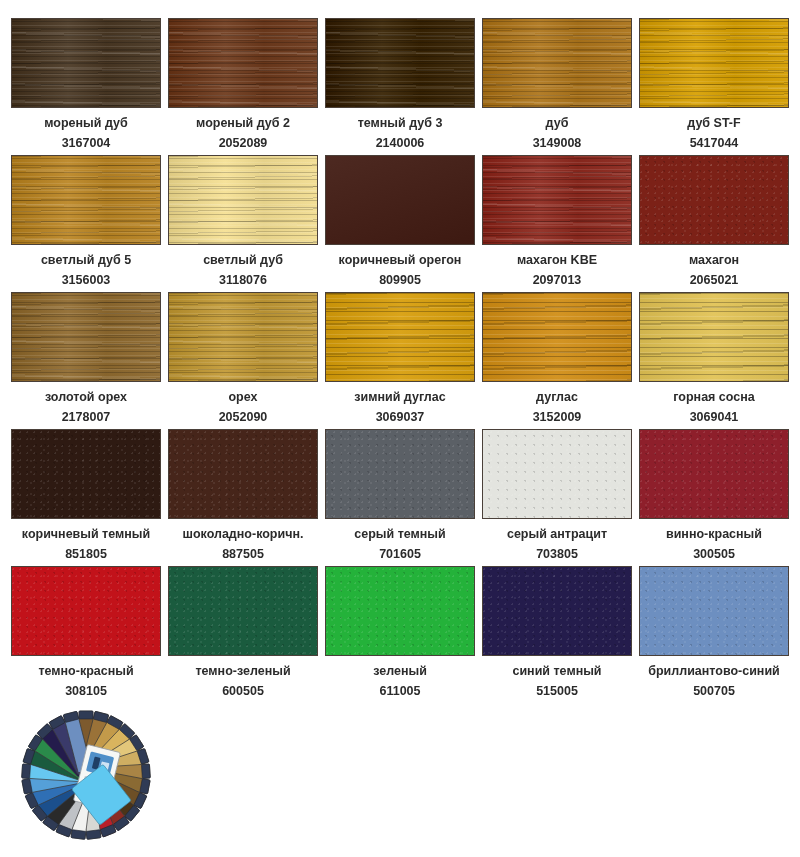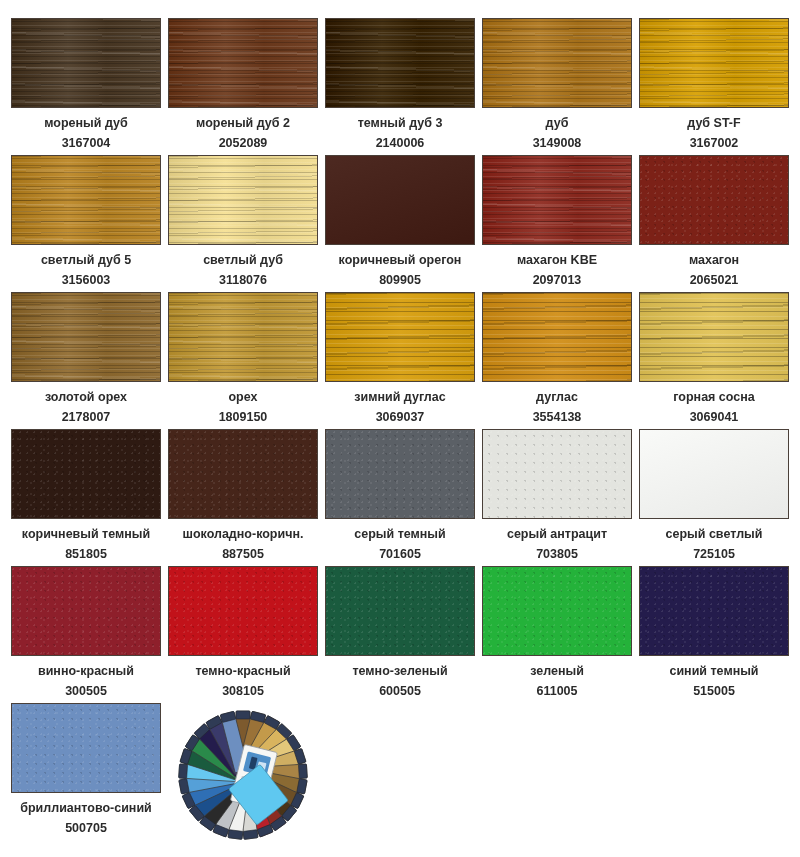--- a/index.html
+++ b/index.html
@@ -89,21 +89,21 @@
       <div class="swatch-code">2140006</div>
     </div>
     <div class="swatch-cell">
       <div class="swatch" style="background-image:repeating-linear-gradient(180deg,rgba(169,116,31,0) 0px,rgba(169,116,31,0) 2px,rgba(0,0,0,0.20) 2px, rgba(0,0,0,0.20) 3px,rgba(169,116,31,0) 3px,rgba(169,116,31,0) 6px,rgba(255,255,255,0.10) 6px, rgba(255,255,255,0.10) 7px),repeating-linear-gradient(179deg,rgba(0,0,0,0.16) 0px, rgba(0,0,0,0.16) 1px,rgba(0,0,0,0) 1px, rgba(0,0,0,0) 11px),repeating-linear-gradient(181.5deg,rgba(255,255,255,0.09) 0px, rgba(255,255,255,0.09) 2px,rgba(0,0,0,0) 2px, rgba(0,0,0,0) 17px),linear-gradient(90deg,rgba(155,102,17,1) 0%,rgba(179,126,41,1) 38%,rgba(163,110,25,1) 64%,rgba(175,122,37,1) 100%),linear-gradient(#a9741f,#a9741f);background-size:auto,auto,auto,auto,auto;background-blend-mode:normal;"></div>
       <div class="swatch-name">дуб</div>
       <div class="swatch-code">3149008</div>
     </div>
     <div class="swatch-cell">
       <div class="swatch" style="background-image:repeating-linear-gradient(180deg,rgba(208,156,7,0) 0px,rgba(208,156,7,0) 2px,rgba(0,0,0,0.20) 2px, rgba(0,0,0,0.20) 3px,rgba(208,156,7,0) 3px,rgba(208,156,7,0) 6px,rgba(255,255,255,0.10) 6px, rgba(255,255,255,0.10) 7px),repeating-linear-gradient(179deg,rgba(0,0,0,0.16) 0px, rgba(0,0,0,0.16) 1px,rgba(0,0,0,0) 1px, rgba(0,0,0,0) 11px),repeating-linear-gradient(181.5deg,rgba(255,255,255,0.09) 0px, rgba(255,255,255,0.09) 2px,rgba(0,0,0,0) 2px, rgba(0,0,0,0) 17px),linear-gradient(90deg,rgba(194,142,0,1) 0%,rgba(218,166,17,1) 38%,rgba(202,150,1,1) 64%,rgba(214,162,13,1) 100%),linear-gradient(#d09c07,#d09c07);background-size:auto,auto,auto,auto,auto;background-blend-mode:normal;"></div>
       <div class="swatch-name">дуб ST-F</div>
-      <div class="swatch-code">3167002</div>
+      <div class="swatch-code">5417044</div>
     </div>
     <div class="swatch-cell">
       <div class="swatch" style="background-image:repeating-linear-gradient(180deg,rgba(181,131,39,0) 0px,rgba(181,131,39,0) 2px,rgba(0,0,0,0.20) 2px, rgba(0,0,0,0.20) 3px,rgba(181,131,39,0) 3px,rgba(181,131,39,0) 6px,rgba(255,255,255,0.10) 6px, rgba(255,255,255,0.10) 7px),repeating-linear-gradient(179deg,rgba(0,0,0,0.16) 0px, rgba(0,0,0,0.16) 1px,rgba(0,0,0,0) 1px, rgba(0,0,0,0) 11px),repeating-linear-gradient(181.5deg,rgba(255,255,255,0.09) 0px, rgba(255,255,255,0.09) 2px,rgba(0,0,0,0) 2px, rgba(0,0,0,0) 17px),linear-gradient(90deg,rgba(167,117,25,1) 0%,rgba(191,141,49,1) 38%,rgba(175,125,33,1) 64%,rgba(187,137,45,1) 100%),linear-gradient(#b58327,#b58327);background-size:auto,auto,auto,auto,auto;background-blend-mode:normal;"></div>
       <div class="swatch-name">светлый дуб 5</div>
       <div class="swatch-code">3156003</div>
     </div>
     <div class="swatch-cell">
       <div class="swatch" style="background-image:repeating-linear-gradient(180deg,rgba(236,216,144,0) 0px,rgba(236,216,144,0) 2px,rgba(0,0,0,0.20) 2px, rgba(0,0,0,0.20) 3px,rgba(236,216,144,0) 3px,rgba(236,216,144,0) 6px,rgba(255,255,255,0.10) 6px, rgba(255,255,255,0.10) 7px),repeating-linear-gradient(179deg,rgba(0,0,0,0.16) 0px, rgba(0,0,0,0.16) 1px,rgba(0,0,0,0) 1px, rgba(0,0,0,0) 11px),repeating-linear-gradient(181.5deg,rgba(255,255,255,0.09) 0px, rgba(255,255,255,0.09) 2px,rgba(0,0,0,0) 2px, rgba(0,0,0,0) 17px),linear-gradient(90deg,rgba(222,202,130,1) 0%,rgba(246,226,154,1) 38%,rgba(230,210,138,1) 64%,rgba(242,222,150,1) 100%),linear-gradient(#ecd890,#ecd890);background-size:auto,auto,auto,auto,auto;background-blend-mode:normal;"></div>
       <div class="swatch-name">светлый дуб</div>
       <div class="swatch-code">3118076</div>
@@ -124,31 +124,31 @@
       <div class="swatch-code">2065021</div>
     </div>
     <div class="swatch-cell">
       <div class="swatch" style="background-image:repeating-linear-gradient(180deg,rgba(141,106,50,0) 0px,rgba(141,106,50,0) 2px,rgba(0,0,0,0.20) 2px, rgba(0,0,0,0.20) 3px,rgba(141,106,50,0) 3px,rgba(141,106,50,0) 6px,rgba(255,255,255,0.10) 6px, rgba(255,255,255,0.10) 7px),repeating-linear-gradient(179deg,rgba(0,0,0,0.16) 0px, rgba(0,0,0,0.16) 1px,rgba(0,0,0,0) 1px, rgba(0,0,0,0) 11px),repeating-linear-gradient(181.5deg,rgba(255,255,255,0.09) 0px, rgba(255,255,255,0.09) 2px,rgba(0,0,0,0) 2px, rgba(0,0,0,0) 17px),linear-gradient(90deg,rgba(127,92,36,1) 0%,rgba(151,116,60,1) 38%,rgba(135,100,44,1) 64%,rgba(147,112,56,1) 100%),linear-gradient(#8d6a32,#8d6a32);background-size:auto,auto,auto,auto,auto;background-blend-mode:normal;"></div>
       <div class="swatch-name">золотой орех</div>
       <div class="swatch-code">2178007</div>
     </div>
     <div class="swatch-cell">
       <div class="swatch" style="background-image:repeating-linear-gradient(180deg,rgba(188,150,56,0) 0px,rgba(188,150,56,0) 2px,rgba(0,0,0,0.20) 2px, rgba(0,0,0,0.20) 3px,rgba(188,150,56,0) 3px,rgba(188,150,56,0) 6px,rgba(255,255,255,0.10) 6px, rgba(255,255,255,0.10) 7px),repeating-linear-gradient(179deg,rgba(0,0,0,0.16) 0px, rgba(0,0,0,0.16) 1px,rgba(0,0,0,0) 1px, rgba(0,0,0,0) 11px),repeating-linear-gradient(181.5deg,rgba(255,255,255,0.09) 0px, rgba(255,255,255,0.09) 2px,rgba(0,0,0,0) 2px, rgba(0,0,0,0) 17px),linear-gradient(90deg,rgba(174,136,42,1) 0%,rgba(198,160,66,1) 38%,rgba(182,144,50,1) 64%,rgba(194,156,62,1) 100%),linear-gradient(#bc9638,#bc9638);background-size:auto,auto,auto,auto,auto;background-blend-mode:normal;"></div>
       <div class="swatch-name">орех</div>
-      <div class="swatch-code">1809150</div>
+      <div class="swatch-code">2052090</div>
     </div>
     <div class="swatch-cell">
       <div class="swatch" style="background-image:repeating-linear-gradient(180deg,rgba(0,0,0,0.26) 0px, rgba(0,0,0,0.26) 1px,rgba(0,0,0,0) 1px, rgba(0,0,0,0) 5px,rgba(255,255,255,0.13) 5px, rgba(255,255,255,0.13) 6px,rgba(0,0,0,0) 6px, rgba(0,0,0,0) 9px),repeating-linear-gradient(178.6deg,rgba(0,0,0,0.17) 0px, rgba(0,0,0,0.17) 2px,rgba(0,0,0,0) 2px, rgba(0,0,0,0) 15px),linear-gradient(90deg,rgba(200,146,8,1),rgba(218,164,26,1),rgba(204,150,12,1)),linear-gradient(#d09a10,#d09a10);background-size:auto,auto,auto,auto;background-blend-mode:normal;"></div>
       <div class="swatch-name">зимний дуглас</div>
       <div class="swatch-code">3069037</div>
     </div>
     <div class="swatch-cell">
       <div class="swatch" style="background-image:repeating-linear-gradient(180deg,rgba(0,0,0,0.26) 0px, rgba(0,0,0,0.26) 1px,rgba(0,0,0,0) 1px, rgba(0,0,0,0) 5px,rgba(255,255,255,0.13) 5px, rgba(255,255,255,0.13) 6px,rgba(0,0,0,0) 6px, rgba(0,0,0,0) 9px),repeating-linear-gradient(178.6deg,rgba(0,0,0,0.17) 0px, rgba(0,0,0,0.17) 2px,rgba(0,0,0,0) 2px, rgba(0,0,0,0) 15px),linear-gradient(90deg,rgba(193,130,17,1),rgba(211,148,35,1),rgba(197,134,21,1)),linear-gradient(#c98a19,#c98a19);background-size:auto,auto,auto,auto;background-blend-mode:normal;"></div>
       <div class="swatch-name">дуглас</div>
-      <div class="swatch-code">3554138</div>
+      <div class="swatch-code">3152009</div>
     </div>
     <div class="swatch-cell">
       <div class="swatch" style="background-image:repeating-linear-gradient(180deg,rgba(0,0,0,0.26) 0px, rgba(0,0,0,0.26) 1px,rgba(0,0,0,0) 1px, rgba(0,0,0,0) 5px,rgba(255,255,255,0.13) 5px, rgba(255,255,255,0.13) 6px,rgba(0,0,0,0) 6px, rgba(0,0,0,0) 9px),repeating-linear-gradient(178.6deg,rgba(0,0,0,0.17) 0px, rgba(0,0,0,0.17) 2px,rgba(0,0,0,0) 2px, rgba(0,0,0,0) 15px),linear-gradient(90deg,rgba(209,180,77,1),rgba(227,198,95,1),rgba(213,184,81,1)),linear-gradient(#d9bc55,#d9bc55);background-size:auto,auto,auto,auto;background-blend-mode:normal;"></div>
       <div class="swatch-name">горная сосна</div>
       <div class="swatch-code">3069041</div>
     </div>
     <div class="swatch-cell">
       <div class="swatch" style="background-image:radial-gradient(circle at 20% 30%, rgba(255,255,255,0.10) 0 1px, rgba(0,0,0,0) 1px),radial-gradient(circle at 70% 65%, rgba(0,0,0,0.14) 0 1px, rgba(0,0,0,0) 1px),radial-gradient(circle at 45% 80%, rgba(255,255,255,0.07) 0 1px, rgba(0,0,0,0) 1px),linear-gradient(#2e1a12,#2e1a12);background-size:7px 7px,9px 9px,13px 11px,auto;background-blend-mode:normal;"></div>
       <div class="swatch-name">коричневый темный</div>
       <div class="swatch-code">851805</div>
@@ -160,25 +160,20 @@
     </div>
     <div class="swatch-cell">
       <div class="swatch" style="background-image:radial-gradient(circle at 20% 30%, rgba(255,255,255,0.10) 0 1px, rgba(0,0,0,0) 1px),radial-gradient(circle at 70% 65%, rgba(0,0,0,0.14) 0 1px, rgba(0,0,0,0) 1px),radial-gradient(circle at 45% 80%, rgba(255,255,255,0.07) 0 1px, rgba(0,0,0,0) 1px),linear-gradient(#5b6066,#5b6066);background-size:7px 7px,9px 9px,13px 11px,auto;background-blend-mode:normal;"></div>
       <div class="swatch-name">серый темный</div>
       <div class="swatch-code">701605</div>
     </div>
     <div class="swatch-cell">
       <div class="swatch" style="background-image:radial-gradient(circle at 20% 30%, rgba(255,255,255,0.10) 0 1px, rgba(0,0,0,0) 1px),radial-gradient(circle at 70% 65%, rgba(0,0,0,0.14) 0 1px, rgba(0,0,0,0) 1px),radial-gradient(circle at 45% 80%, rgba(255,255,255,0.07) 0 1px, rgba(0,0,0,0) 1px),linear-gradient(#e3e4df,#e3e4df);background-size:7px 7px,9px 9px,13px 11px,auto;background-blend-mode:normal;"></div>
       <div class="swatch-name">серый антрацит</div>
       <div class="swatch-code">703805</div>
-    </div>
-    <div class="swatch-cell">
-      <div class="swatch" style="background-image:linear-gradient(160deg,rgba(249,250,248,1),rgba(233,234,232,1)),linear-gradient(#f0f1ef,#f0f1ef);background-size:auto,auto;background-blend-mode:normal;"></div>
-      <div class="swatch-name">серый светлый</div>
-      <div class="swatch-code">725105</div>
     </div>
     <div class="swatch-cell">
       <div class="swatch" style="background-image:radial-gradient(circle at 20% 30%, rgba(255,255,255,0.10) 0 1px, rgba(0,0,0,0) 1px),radial-gradient(circle at 70% 65%, rgba(0,0,0,0.14) 0 1px, rgba(0,0,0,0) 1px),radial-gradient(circle at 45% 80%, rgba(255,255,255,0.07) 0 1px, rgba(0,0,0,0) 1px),linear-gradient(#8e1f2b,#8e1f2b);background-size:7px 7px,9px 9px,13px 11px,auto;background-blend-mode:normal;"></div>
       <div class="swatch-name">винно-красный</div>
       <div class="swatch-code">300505</div>
     </div>
     <div class="swatch-cell">
       <div class="swatch" style="background-image:radial-gradient(circle at 20% 30%, rgba(255,255,255,0.10) 0 1px, rgba(0,0,0,0) 1px),radial-gradient(circle at 70% 65%, rgba(0,0,0,0.14) 0 1px, rgba(0,0,0,0) 1px),radial-gradient(circle at 45% 80%, rgba(255,255,255,0.07) 0 1px, rgba(0,0,0,0) 1px),linear-gradient(#c2121a,#c2121a);background-size:7px 7px,9px 9px,13px 11px,auto;background-blend-mode:normal;"></div>
       <div class="swatch-name">темно-красный</div>
       <div class="swatch-code">308105</div>

